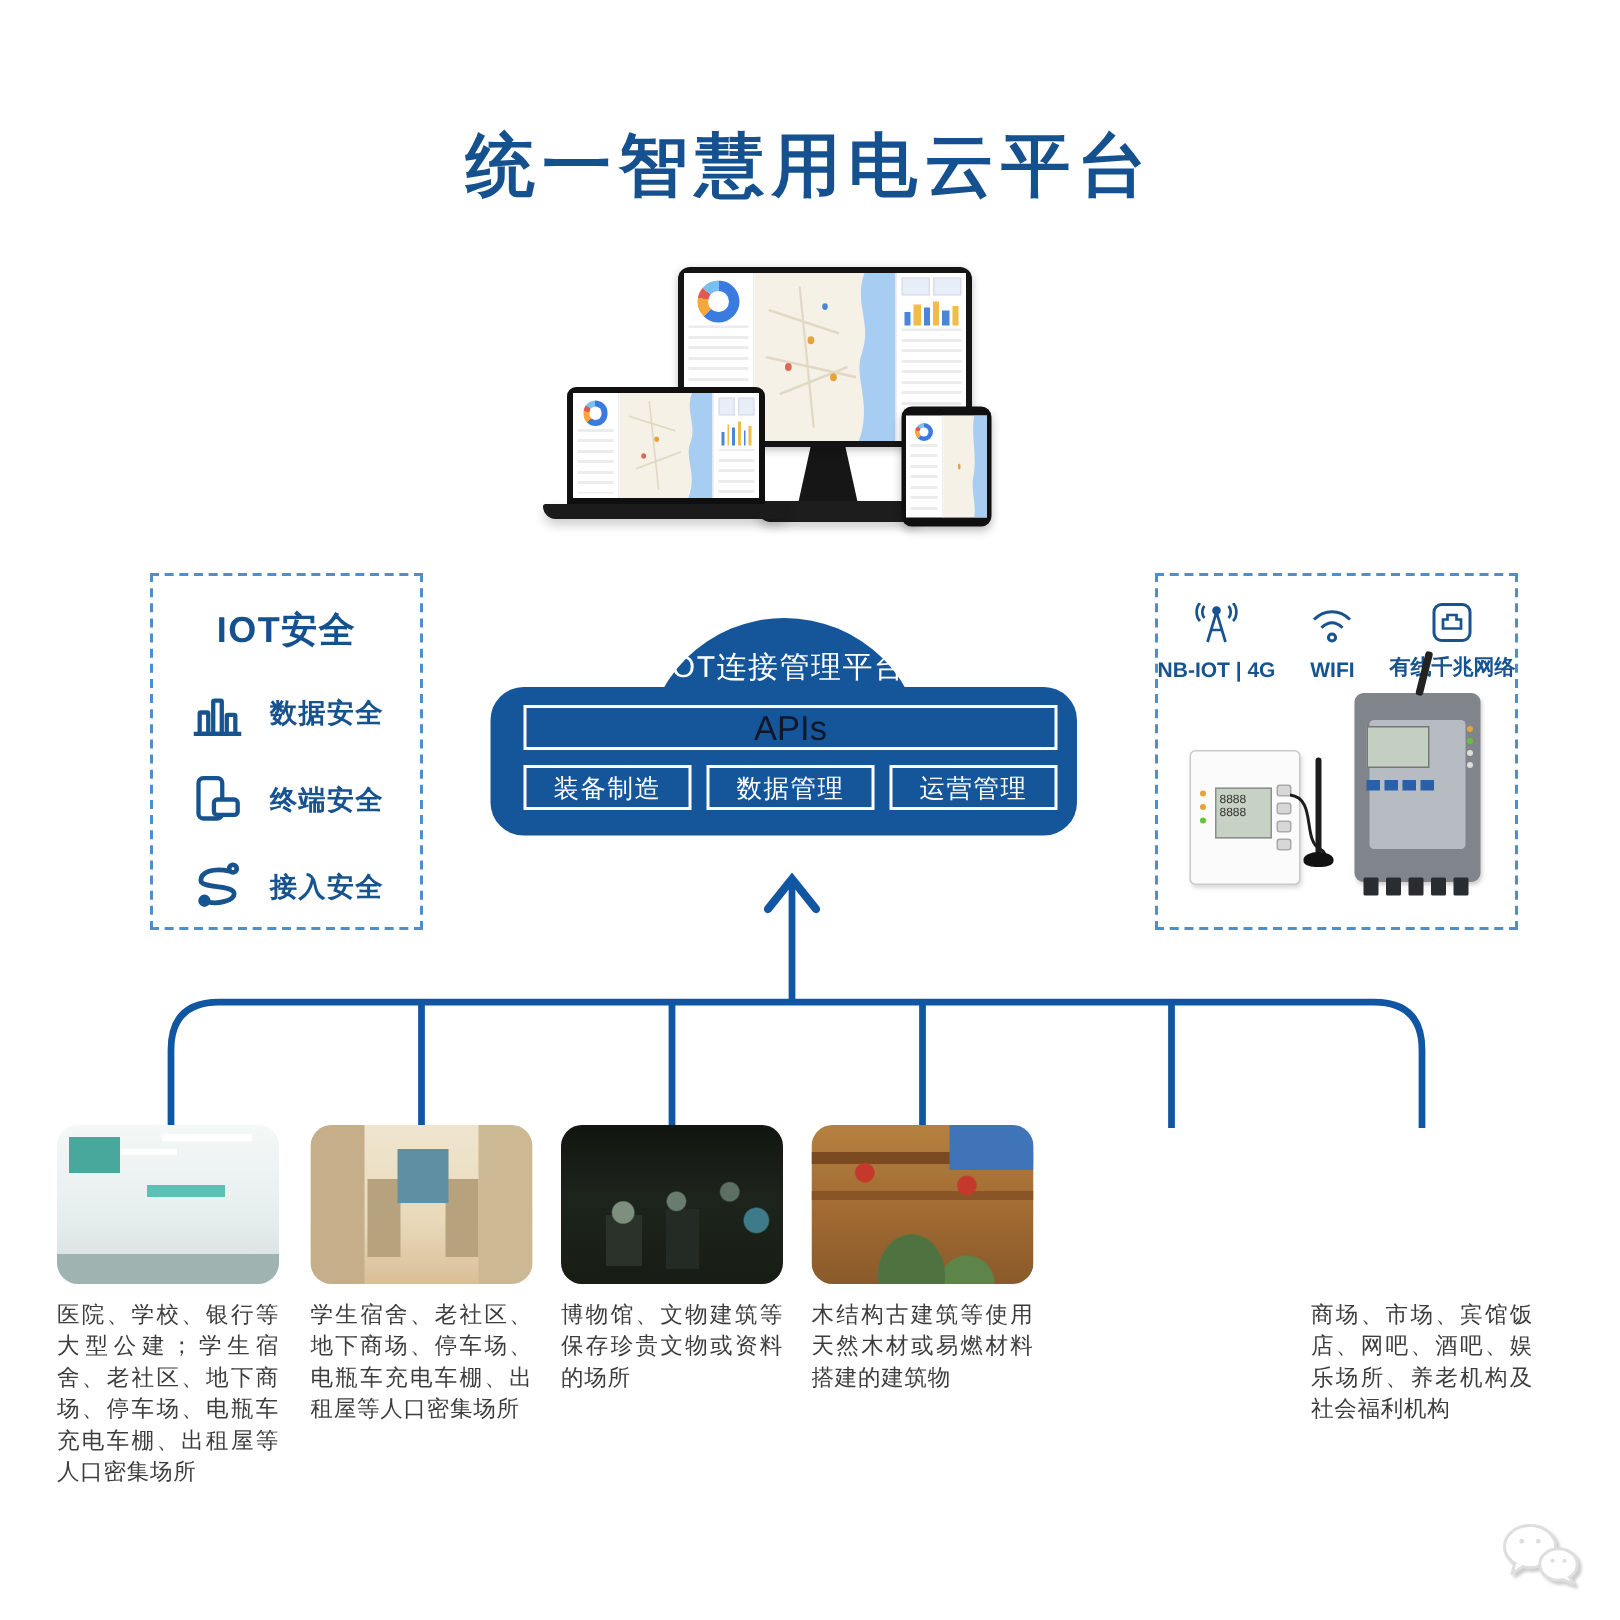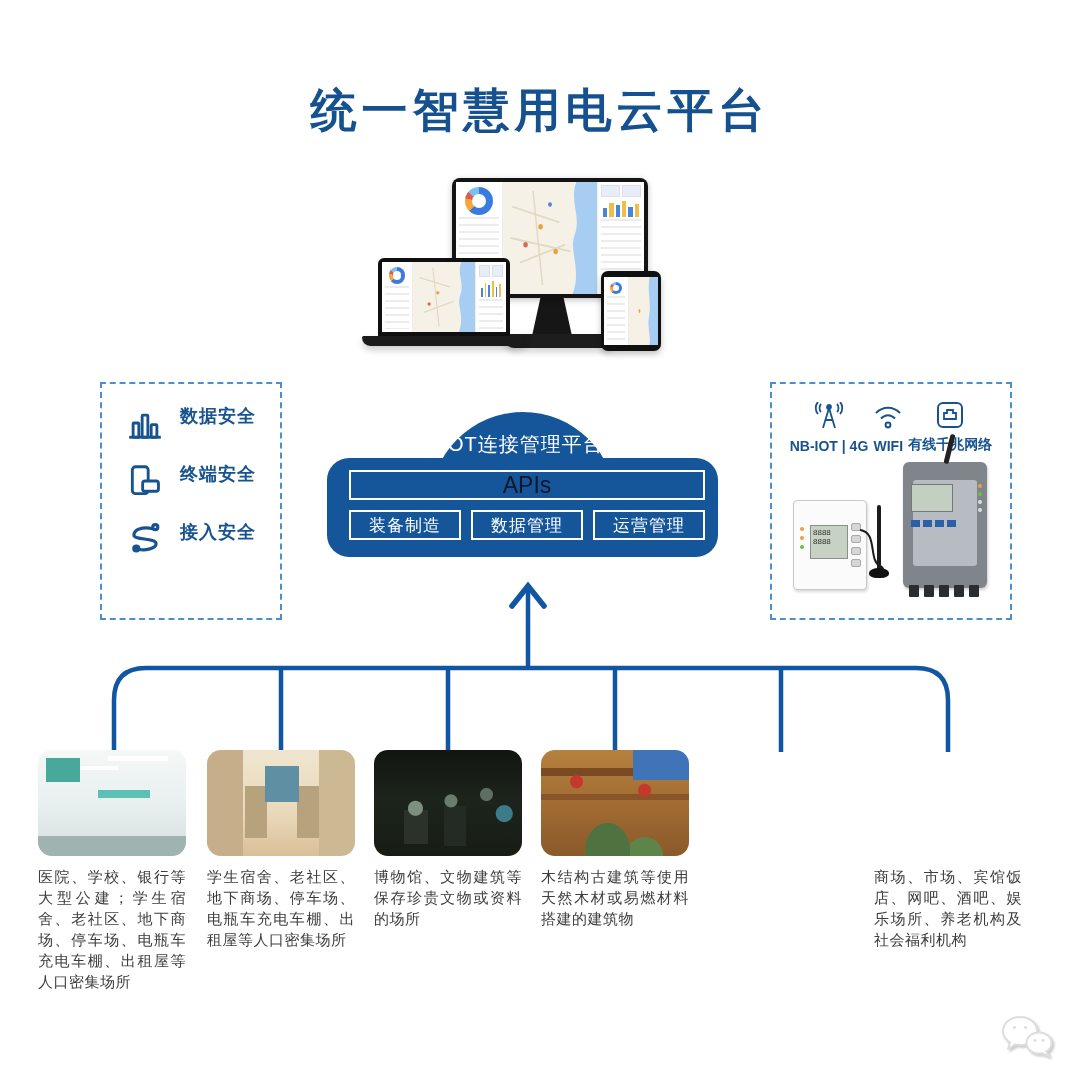--- a/index.html
+++ b/index.html
@@ -46,26 +46,26 @@
   .md-bars i{flex:1;background:#4a86d8;}
   .md-bars i:nth-child(2n){background:#f0bc4a;}
   .md-bars i:nth-child(1){height:50%;} .md-bars i:nth-child(2){height:80%;}
   .md-bars i:nth-child(3){height:65%;} .md-bars i:nth-child(4){height:90%;}
   .md-bars i:nth-child(5){height:55%;} .md-bars i:nth-child(6){height:75%;}
 
   
   .dash-box{position:absolute;border:2px dashed #4D8FCC;background:#fff;box-sizing:border-box;}
   .iot-sec{left:100px;top:382px;width:182px;height:238px;}
   .iot-sec-title{margin-top:20px;text-align:center;font-size:24px;font-weight:bold;color:#15508F;letter-spacing:1px;}
-  .sec-item{display:flex;gap:16px;margin:20px 0 0 24px;}
+  .sec-item{display:flex;align-items:center;gap:16px;margin:20px 0 0 24px;}
   .sec-item svg{width:38px;height:38px;flex:0 0 auto;}
   .sec-label{font-size:18px;font-weight:bold;color:#17538F;letter-spacing:1px;}
 
   .conn-box{left:770px;top:382px;width:242px;height:238px;}
-  .conn-row{display:flex;justify-content:center;align-items:flex-end;gap:4px;margin-top:16px;}
+  .conn-row{display:flex;justify-content:center;align-items:flex-end;gap:22px;margin-top:16px;}
   .conn-item{display:flex;flex-direction:column;align-items:center;gap:6px;}
   .conn-item svg{height:30px;}
   .conn-label{font-size:14px;font-weight:bold;color:#17538F;white-space:nowrap;}
 
   
   .meter-white{position:absolute;left:793px;top:500px;width:72px;height:88px;background:#fbfbfb;
     border:1px solid #c9c9c9;border-radius:4px;box-shadow:1px 2px 3px rgba(0,0,0,.15);}
   .meter-lcd{position:absolute;left:16px;top:24px;width:32px;height:28px;background:#c7d2c4;
     border:1px solid #8a8f8a;font-size:8px;color:#333;line-height:9px;overflow:hidden;padding:2px;}
   .meter-leds{position:absolute;left:6px;top:26px;display:flex;flex-direction:column;gap:5px;}
@@ -251,20 +251,21 @@
       <svg viewBox="0 0 100 100" preserveAspectRatio="none">
         <rect width="100" height="100" fill="#f6f1e7"></rect>
         <path d="M70,0 C62,22 78,40 68,60 C62,74 76,88 70,100 L100,100 L100,0 Z" fill="#a8cdf2"></path>
         <circle cx="36" cy="50" r="3" fill="#e8a13c"></circle>
       </svg>
     </div>
   </div>
 </div>
 
 <div class="dash-box iot-sec">
+  <div class="iot-sec-title">IOT安全</div>
   <div class="sec-item">
     <svg viewBox="0 0 24 24" fill="none" stroke="#17538F" stroke-width="1.8">
       <path d="M2,21 H22"></path>
       <rect x="4.5" y="12" width="3.6" height="9" rx="0.5"></rect>
       <rect x="10.2" y="7" width="3.6" height="14" rx="0.5"></rect>
       <rect x="15.9" y="13" width="3.6" height="8" rx="0.5"></rect>
     </svg>
     <span class="sec-label">数据安全</span>
   </div>
   <div class="sec-item">

